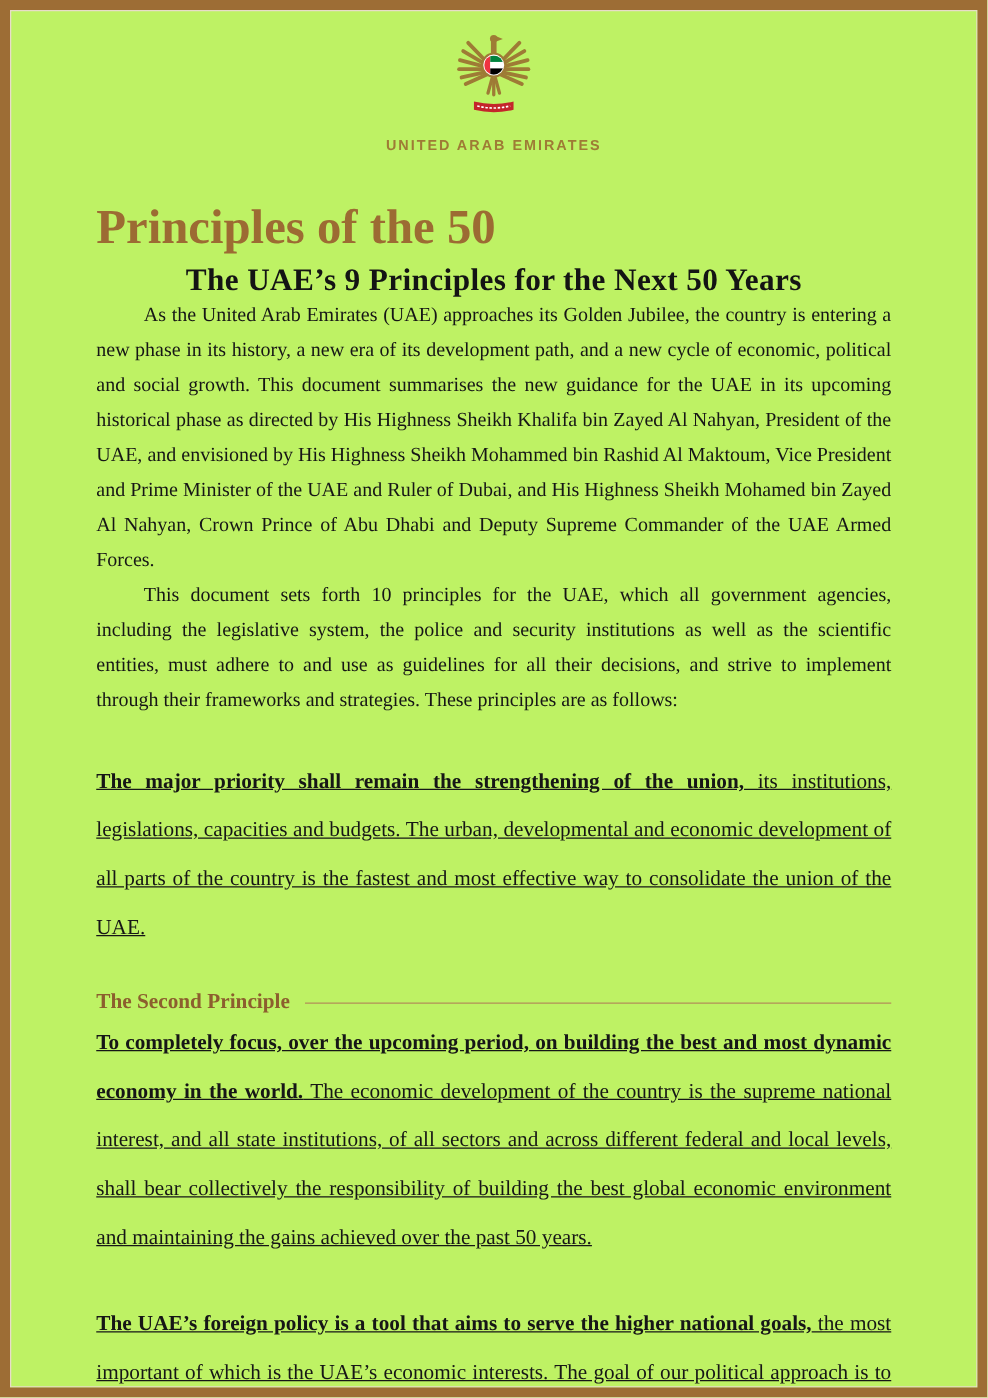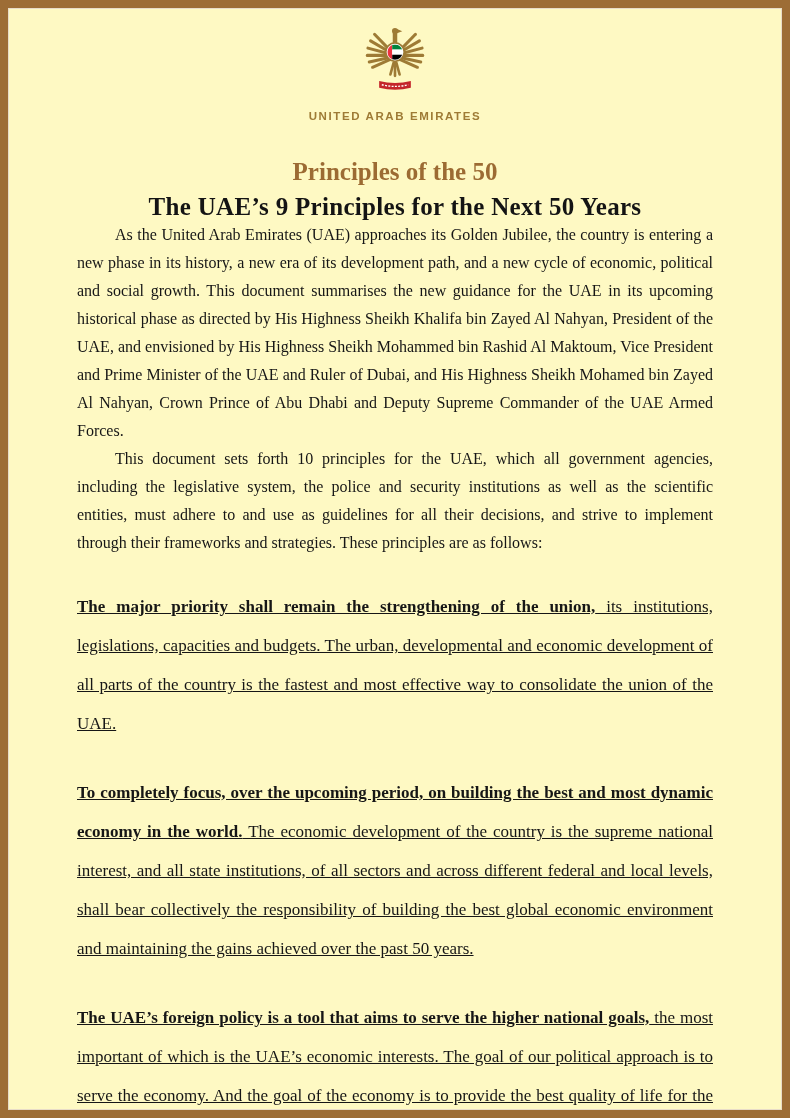--- a/index.html
+++ b/index.html
@@ -1,42 +1,41 @@
 <!DOCTYPE html>
 <html><head>
 <meta charset="utf-8">
 <style>
   html, body { margin: 0; padding: 0; background: #ffffff; }
   .page {
     position: relative;
     box-sizing: border-box;
     width: 790px;
     height: 1118px;
-    background: #fef9c3;
+    background: #bef264;
     border: 8px solid var(--frame, #9D6D35);
     box-shadow: inset 0 0 0 1px #e8dcc8;
     font-family: "Liberation Serif", "DejaVu Serif", serif;
     color: #161616;
     padding: 14px 69px 0 69px;
     overflow: hidden;
   }
   .doc-header { text-align: center; }
   .emblem { display: inline-block; width: 66px; height: 76px; }
   .country-name {
     margin-top: 8px;
     font-family: "Liberation Sans", "DejaVu Sans", sans-serif;
     font-weight: bold;
     font-size: 11.5px;
     letter-spacing: 1.6px;
     color: var(--emblem_gold, #9A7332);
   }
   .page-title {
     margin: 36px 0 0 0;
-    text-align: center;
-    font-size: 25px;
+    font-size: 39px;
     font-weight: bold;
     color: var(--title_brown, #9C6B33);
   }
   .page-subtitle {
     margin: 7px 0 0 0;
     text-align: center;
     font-size: 25px;
     font-weight: bold;
     letter-spacing: 0.3px;
     color: #141414;
@@ -132,20 +131,24 @@
   <div class="intro">
     <p>As the United Arab Emirates (UAE) approaches its Golden Jubilee, the country is entering a new phase in its history, a new era of its development path, and a new cycle of economic, political and social growth. This document summarises the new guidance for the UAE in its upcoming historical phase as directed by His Highness Sheikh Khalifa bin Zayed Al Nahyan, President of the UAE, and envisioned by His Highness Sheikh Mohammed bin Rashid Al Maktoum, Vice President and Prime Minister of the UAE and Ruler of Dubai, and His Highness Sheikh Mohamed bin Zayed Al Nahyan, Crown Prince of Abu Dhabi and Deputy Supreme Commander of the UAE Armed Forces.</p>
     <p>This document sets forth 10 principles for the UAE, which all government agencies, including the legislative system, the police and security institutions as well as the scientific entities, must adhere to and use as guidelines for all their decisions, and strive to implement through their frameworks and strategies. These principles are as follows:</p>
   </div>
 
   <section class="principle">
     <p class="principle-body"><b>The major priority shall remain the strengthening of the union,</b><span> its institutions, legislations, capacities and budgets. The urban, developmental and economic development of all parts of the country is the fastest and most effective way to consolidate the union of the UAE.</span></p>
   </section>
 
   <section class="principle">
+    <div class="principle-head">
+      <span class="principle-title">The Second Principle</span>
+      <span class="principle-rule"></span>
+    </div>
     <p class="principle-body"><b>To completely focus, over the upcoming period, on building the best and most dynamic economy in the world.</b><span> The economic development of the country is the supreme national interest, and all state institutions, of all sectors and across different federal and local levels, shall bear collectively the responsibility of building the best global economic environment and maintaining the gains achieved over the past 50 years.</span></p>
   </section>
 
   <section class="principle">
     <p class="principle-body"><b>The UAE’s foreign policy is a tool that aims to serve the higher national goals,</b><span> the most important of which is the UAE’s economic interests. The goal of our political approach is to serve the economy. And the goal of the economy is to provide the best quality of life for the people of the UAE.</span></p>
   </section>
 
   <section class="principle">
     <div class="principle-head">
       <span class="principle-title">The Fourth Principle</span>

